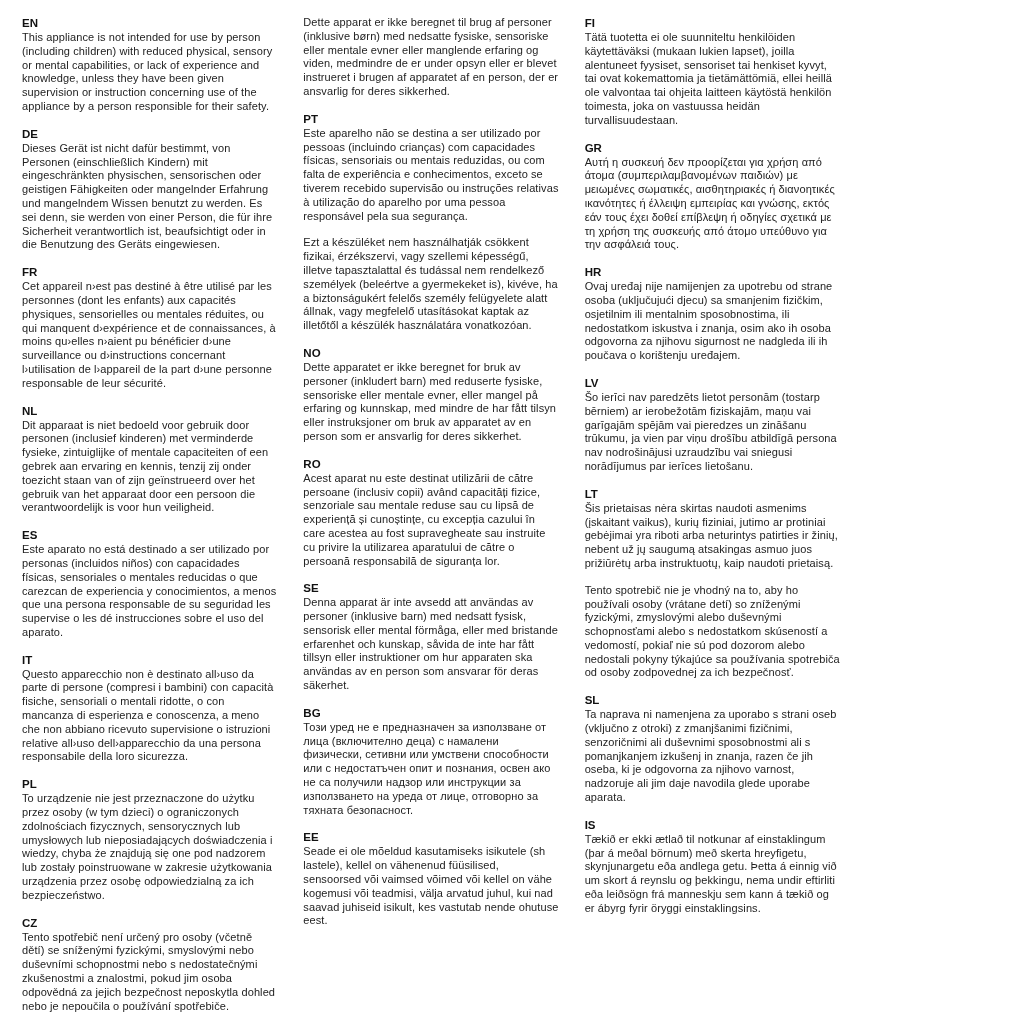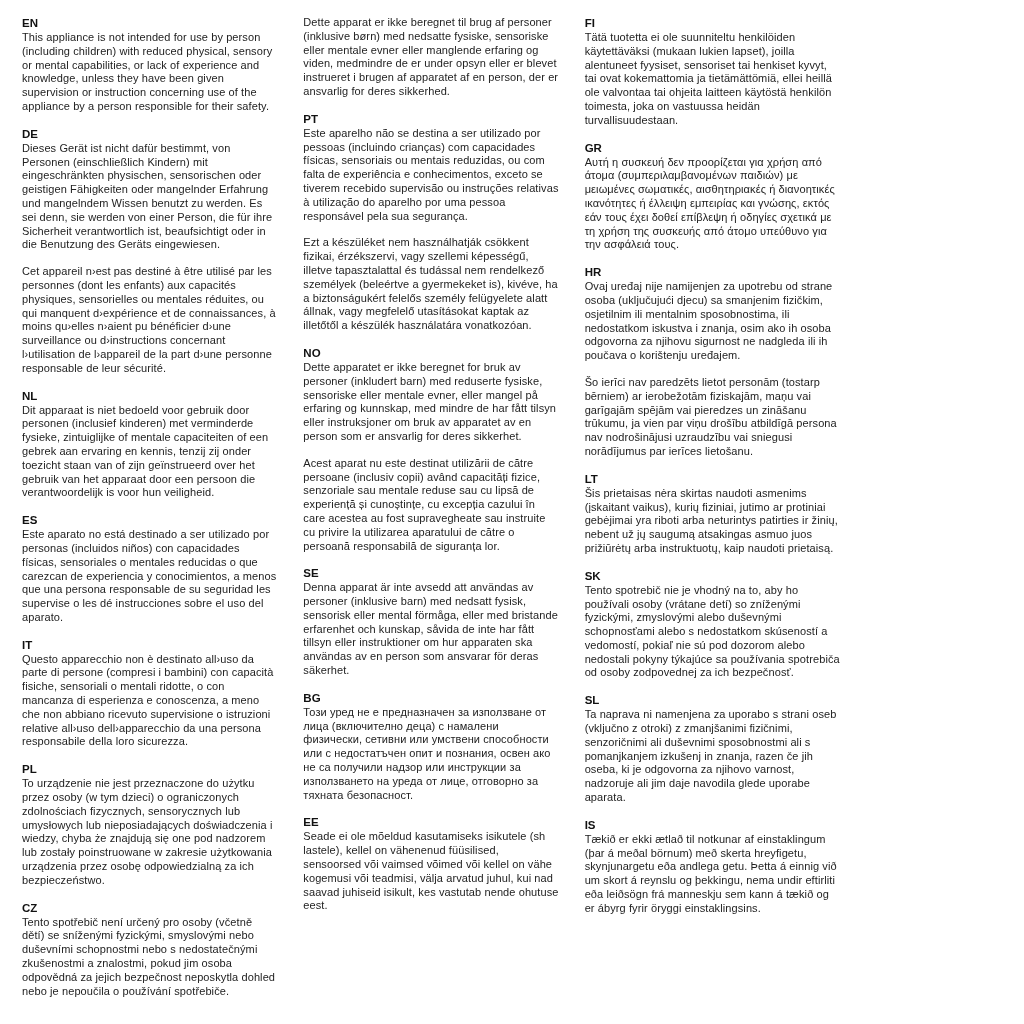--- a/index.html
+++ b/index.html
@@ -52,20 +52,21 @@
   <div class="col">
       <div class="section">
         <div class="lang-code">EN</div>
         <p class="lang-text">This appliance is not intended for use by person (including children) with reduced physical, sensory or mental capabilities, or lack of experience and knowledge, unless they have been given supervision or instruction concerning use of the appliance by a person responsible for their safety.</p>
       </div>
       <div class="section">
         <div class="lang-code">DE</div>
         <p class="lang-text">Dieses Gerät ist nicht dafür bestimmt, von Personen (einschließlich Kindern) mit eingeschränkten physischen, sensorischen oder geistigen Fähigkeiten oder mangelnder Erfahrung und mangelndem Wissen benutzt zu werden. Es sei denn, sie werden von einer Person, die für ihre Sicherheit verantwortlich ist, beaufsichtigt oder in die Benutzung des Geräts eingewiesen.</p>
       </div>
       <div class="section">
+        <div class="lang-code">FR</div>
         <p class="lang-text">Cet appareil n›est pas destiné à être utilisé par les personnes (dont les enfants) aux capacités physiques, sensorielles ou mentales réduites, ou qui manquent d›expérience et de connaissances, à moins qu›elles n›aient pu bénéficier d›une surveillance ou d›instructions concernant l›utilisation de l›appareil de la part d›une personne responsable de leur sécurité.</p>
       </div>
       <div class="section">
         <div class="lang-code">NL</div>
         <p class="lang-text">Dit apparaat is niet bedoeld voor gebruik door personen (inclusief kinderen) met verminderde fysieke, zintuiglijke of mentale capaciteiten of een gebrek aan ervaring en kennis, tenzij zij onder toezicht staan van of zijn geïnstrueerd over het gebruik van het apparaat door een persoon die verantwoordelijk is voor hun veiligheid.</p>
       </div>
       <div class="section">
         <div class="lang-code">ES</div>
         <p class="lang-text">Este aparato no está destinado a ser utilizado por personas (incluidos niños) con capacidades físicas, sensoriales o mentales reducidas o que carezcan de experiencia y conocimientos, a menos que una persona responsable de su seguridad les supervise o les dé instrucciones sobre el uso del aparato.</p>
       </div>
@@ -91,20 +92,21 @@
         <p class="lang-text">Este aparelho não se destina a ser utilizado por pessoas (incluindo crianças) com capacidades físicas, sensoriais ou mentais reduzidas, ou com falta de experiência e conhecimentos, exceto se tiverem recebido supervisão ou instruções relativas à utilização do aparelho por uma pessoa responsável pela sua segurança.</p>
       </div>
       <div class="section">
         <p class="lang-text">Ezt a készüléket nem használhatják csökkent fizikai, érzékszervi, vagy szellemi képességű, illetve tapasztalattal és tudással nem rendelkező személyek (beleértve a gyermekeket is), kivéve, ha a biztonságukért felelős személy felügyelete alatt állnak, vagy megfelelő utasításokat kaptak az illetőtől a készülék használatára vonatkozóan.</p>
       </div>
       <div class="section">
         <div class="lang-code">NO</div>
         <p class="lang-text">Dette apparatet er ikke beregnet for bruk av personer (inkludert barn) med reduserte fysiske, sensoriske eller mentale evner, eller mangel på erfaring og kunnskap, med mindre de har fått tilsyn eller instruksjoner om bruk av apparatet av en person som er ansvarlig for deres sikkerhet.</p>
       </div>
       <div class="section">
+        <div class="lang-code">RO</div>
         <p class="lang-text">Acest aparat nu este destinat utilizării de către persoane (inclusiv copii) având capacități fizice, senzoriale sau mentale reduse sau cu lipsă de experiență și cunoștințe, cu excepția cazului în care acestea au fost supravegheate sau instruite cu privire la utilizarea aparatului de către o persoană responsabilă de siguranța lor.</p>
       </div>
       <div class="section">
         <div class="lang-code">SE</div>
         <p class="lang-text">Denna apparat är inte avsedd att användas av personer (inklusive barn) med nedsatt fysisk, sensorisk eller mental förmåga, eller med bristande erfarenhet och kunskap, såvida de inte har fått tillsyn eller instruktioner om hur apparaten ska användas av en person som ansvarar för deras säkerhet.</p>
       </div>
       <div class="section">
         <div class="lang-code">BG</div>
         <p class="lang-text">Този уред не е предназначен за използване от лица (включително деца) с намалени физически, сетивни или умствени способности или с недостатъчен опит и познания, освен ако не са получили надзор или инструкции за използването на уреда от лице, отговорно за тяхната безопасност.</p>
       </div>
@@ -120,28 +122,28 @@
       </div>
       <div class="section">
         <div class="lang-code">GR</div>
         <p class="lang-text">Αυτή η συσκευή δεν προορίζεται για χρήση από άτομα (συμπεριλαμβανομένων παιδιών) με μειωμένες σωματικές, αισθητηριακές ή διανοητικές ικανότητες ή έλλειψη εμπειρίας και γνώσης, εκτός εάν τους έχει δοθεί επίβλεψη ή οδηγίες σχετικά με τη χρήση της συσκευής από άτομο υπεύθυνο για την ασφάλειά τους.</p>
       </div>
       <div class="section">
         <div class="lang-code">HR</div>
         <p class="lang-text">Ovaj uređaj nije namijenjen za upotrebu od strane osoba (uključujući djecu) sa smanjenim fizičkim, osjetilnim ili mentalnim sposobnostima, ili nedostatkom iskustva i znanja, osim ako ih osoba odgovorna za njihovu sigurnost ne nadgleda ili ih poučava o korištenju uređajem.</p>
       </div>
       <div class="section">
+        <div class="lang-code">LV</div>
         <p class="lang-text">Šo ierīci nav paredzēts lietot personām (tostarp bērniem) ar ierobežotām fiziskajām, maņu vai garīgajām spējām vai pieredzes un zināšanu trūkumu, ja vien par viņu drošību atbildīgā persona nav nodrošinājusi uzraudzību vai sniegusi norādījumus par ierīces lietošanu.</p>
       </div>
       <div class="section">
         <div class="lang-code">LT</div>
         <p class="lang-text">Šis prietaisas nėra skirtas naudoti asmenims (įskaitant vaikus), kurių fiziniai, jutimo ar protiniai gebėjimai yra riboti arba neturintys patirties ir žinių, nebent už jų saugumą atsakingas asmuo juos prižiūrėtų arba instruktuotų, kaip naudoti prietaisą.</p>
       </div>
       <div class="section">
-        <div class="lang-code">SK</div>
         <p class="lang-text">Tento spotrebič nie je vhodný na to, aby ho používali osoby (vrátane detí) so zníženými fyzickými, zmyslovými alebo duševnými schopnosťami alebo s nedostatkom skúseností a vedomostí, pokiaľ nie sú pod dozorom alebo nedostali pokyny týkajúce sa používania spotrebiča od osoby zodpovednej za ich bezpečnosť.</p>
       </div>
       <div class="section">
         <div class="lang-code">SL</div>
         <p class="lang-text">Ta naprava ni namenjena za uporabo s strani oseb (vključno z otroki) z zmanjšanimi fizičnimi, senzoričnimi ali duševnimi sposobnostmi ali s pomanjkanjem izkušenj in znanja, razen če jih oseba, ki je odgovorna za njihovo varnost, nadzoruje ali jim daje navodila glede uporabe aparata.</p>
       </div>
       <div class="section">
         <div class="lang-code">IS</div>
         <p class="lang-text">Tækið er ekki ætlað til notkunar af einstaklingum (þar á meðal börnum) með skerta hreyfigetu, skynjunargetu eða andlega getu. Þetta á einnig við um skort á reynslu og þekkingu, nema undir eftirliti eða leiðsögn frá manneskju sem kann á tækið og er ábyrg fyrir öryggi einstaklingsins.</p>
       </div>

